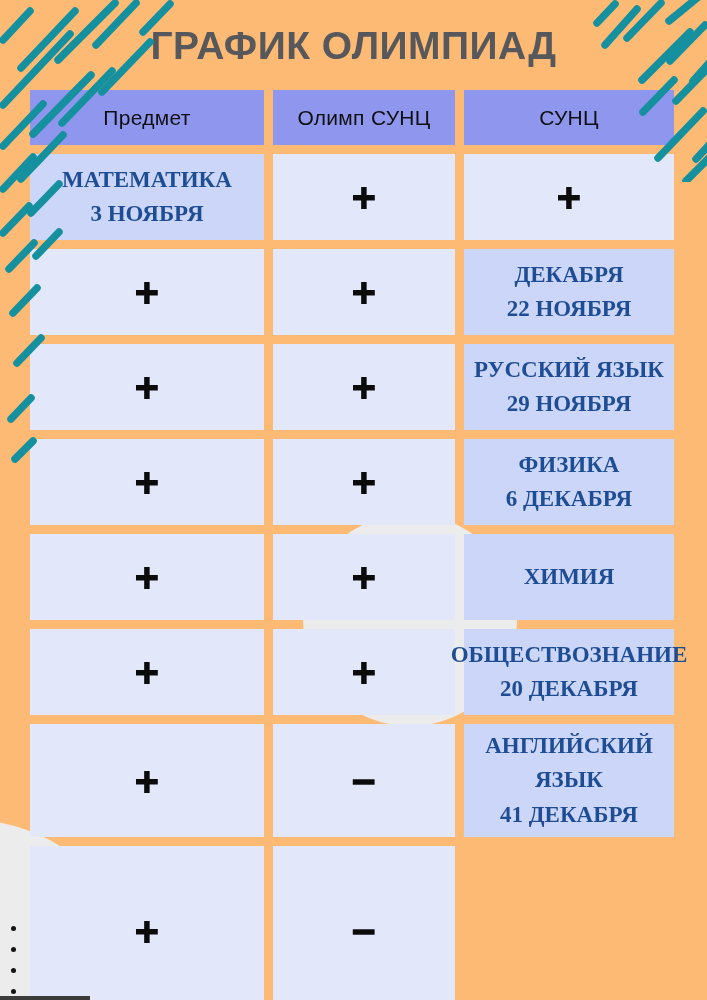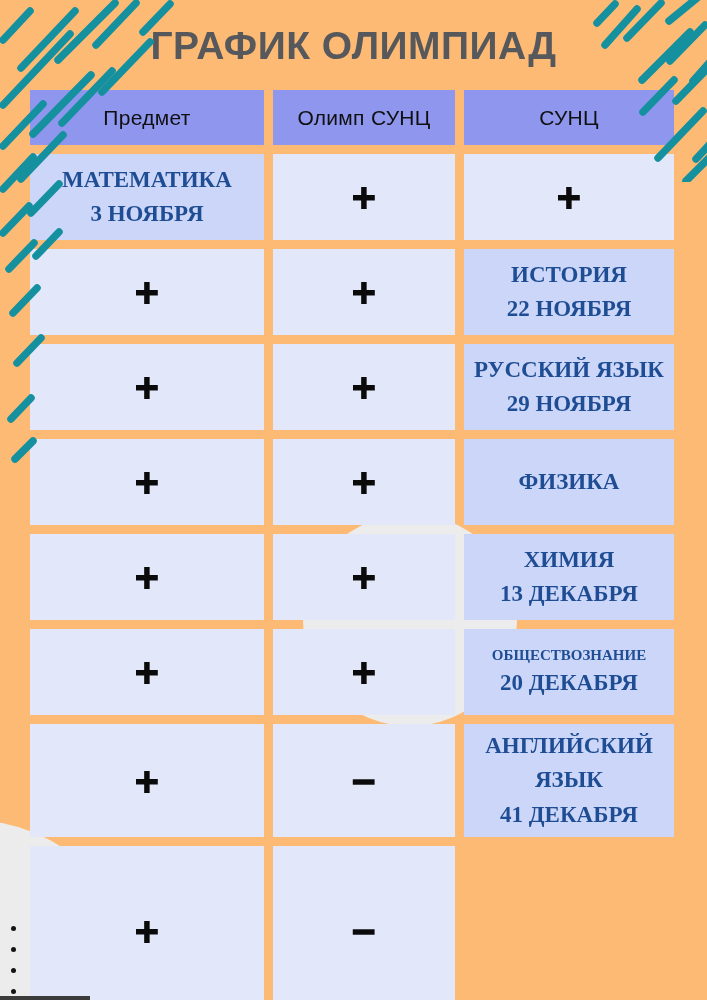--- a/index.html
+++ b/index.html
@@ -34,21 +34,21 @@
     background:#8e96ee;color:#101010;
     font-size:21px;font-weight:500;letter-spacing:.3px;
   }
   .cell.subj{
     background:#ccd6f8;
     color:#1f4d94;
     font-family:"Liberation Serif","DejaVu Serif",serif;
     font-weight:bold;font-size:23px;line-height:1.5;
     text-align:center;padding:0 6px;box-sizing:border-box;
   }
-  .cell.subj .sname.fit{font-size:15px;}
+  .cell.subj .sname.fit{font-size:23px;}
   .cell.mark{
     background:#e2e7fa;color:#0b0b0b;
     font-size:32px;font-weight:bold;
     font-family:"DejaVu Sans",sans-serif;
   }
   .cell.mark span{-webkit-text-stroke:1.8px #0b0b0b;line-height:1;}
   
   .stripes{position:absolute;z-index:3;pointer-events:none;}
   .stripes.tl{left:0;top:0;}
   .stripes.tr{right:0;top:0;}
@@ -92,21 +92,21 @@
       </div>
 
     <div class="cell mark">
         <span>+</span>
       </div>
     <div class="cell mark">
         <span>+</span>
       </div>
 
     <div class="cell subj">
-      <div class="sname">ИСТОРИЯ</div>
+      <div class="sname">ДЕКАБРЯ</div>
       <div class="sdate">22 НОЯБРЯ</div>
     </div>
     <div class="cell mark">
         <span>+</span>
       </div>
     <div class="cell mark">
         <span>+</span>
       </div>
 
     <div class="cell subj">
@@ -115,31 +115,31 @@
     </div>
     <div class="cell mark">
         <span>+</span>
       </div>
     <div class="cell mark">
         <span>+</span>
       </div>
 
     <div class="cell subj">
       <div class="sname">ФИЗИКА</div>
+      <div class="sdate">6 ДЕКАБРЯ</div>
     </div>
     <div class="cell mark">
         <span>+</span>
       </div>
     <div class="cell mark">
         <span>+</span>
       </div>
 
     <div class="cell subj">
       <div class="sname">ХИМИЯ</div>
-      <div class="sdate">13 ДЕКАБРЯ</div>
     </div>
     <div class="cell mark">
         <span>+</span>
       </div>
     <div class="cell mark">
         <span>+</span>
       </div>
 
     <div class="cell subj">
       <div class="sname fit">ОБЩЕСТВОЗНАНИЕ</div>

